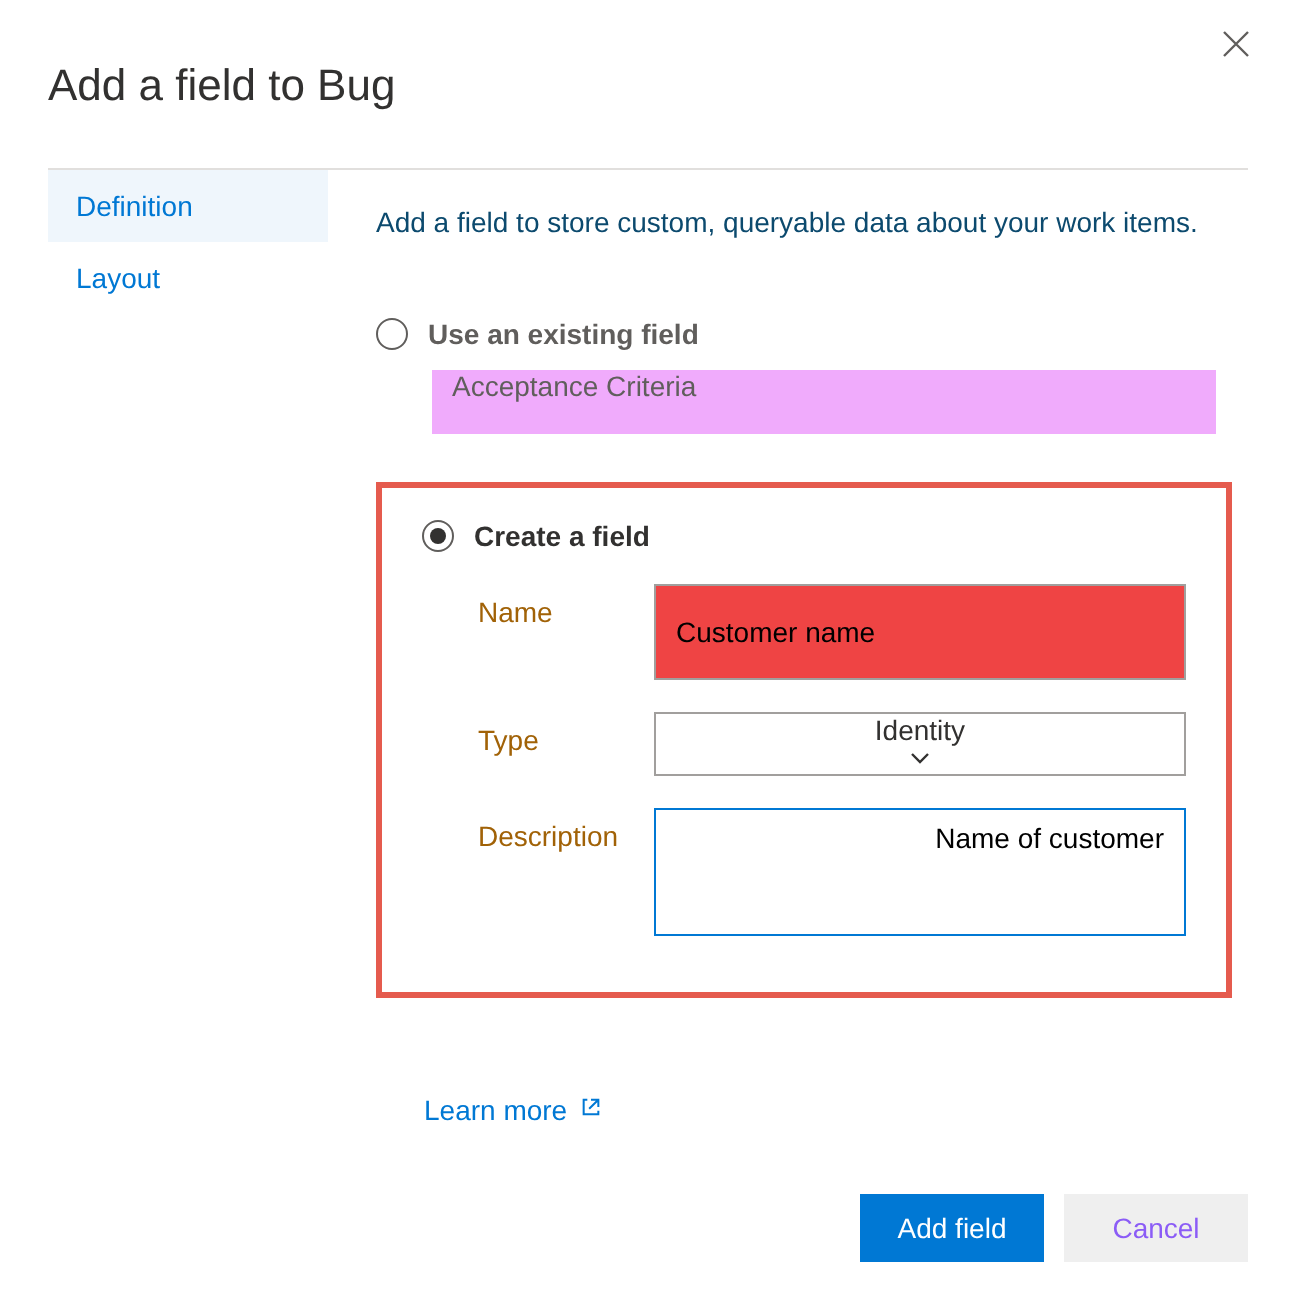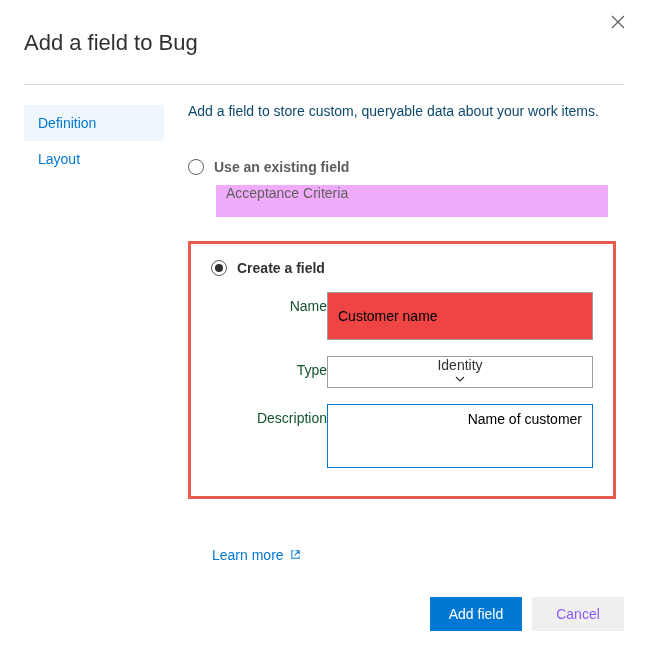--- a/index.html
+++ b/index.html
@@ -41,21 +41,20 @@
     margin: 0;
   }
   .body {
     display: flex;
     align-items: flex-start;
   }
   .sidebar {
     width: 140px;
     flex-shrink: 0;
     padding-top: 0;
-    margin-top: 20px;
   }
   .side-item {
     padding: 10px 14px;
     font-size: 14px;
     color: #0078d4;
     cursor: pointer;
   }
   .side-item.active {
     background: #eff6fc;
   }
@@ -109,23 +108,22 @@
     margin-right: 8px;
   }
   .form-row {
     display: flex;
     align-items: flex-start;
     margin-top: 16px;
     padding-left: 28px;
   }
   .form-label {
     width: 88px;
-    color: #14532d;
+    color: #a16207;
     padding-top: 6px;
-    text-align: right;
   }
   .text-input {
     flex: 1;
     height: 48px;
     border: 1px solid #a19f9d;
     padding: 0 10px;
     font-family: inherit;
     font-size: 14px;
     outline: none;
     background: #ef4444;

